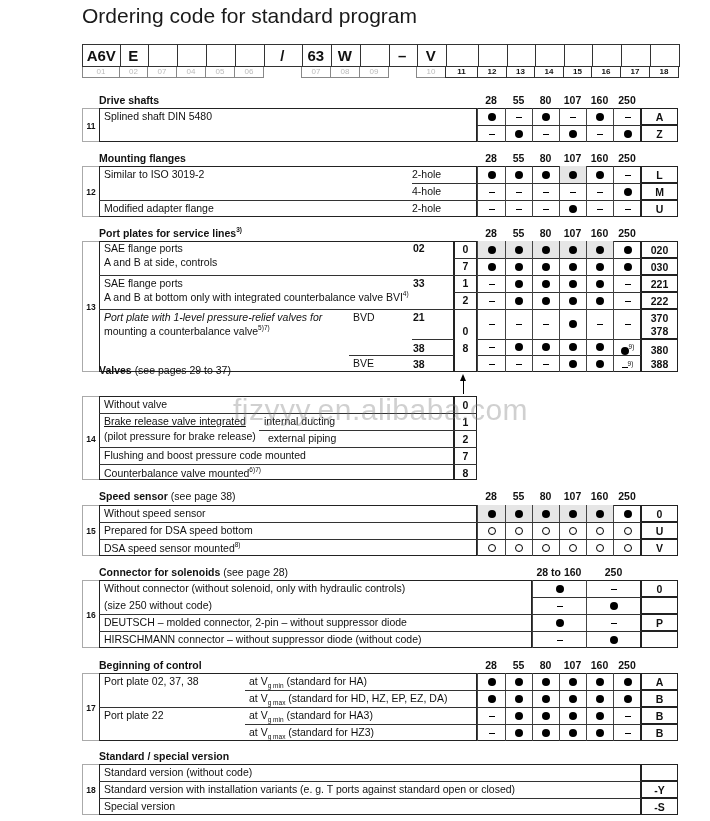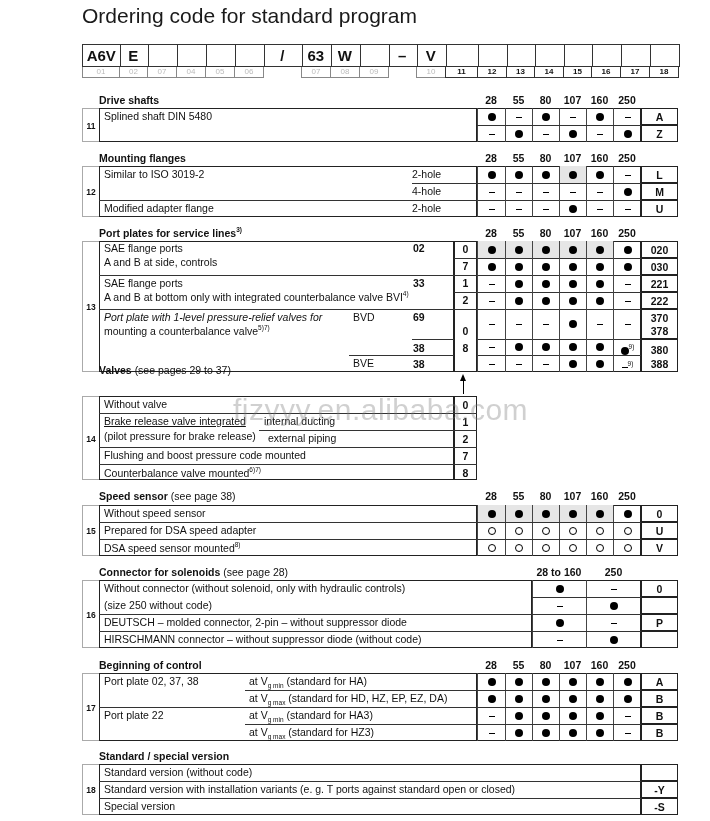--- a/index.html
+++ b/index.html
@@ -154,21 +154,21 @@
     <div class="txt" style="left: 104px; top: 256px;">A and B at side, controls</div>
     <div class="txt" style="left: 413px; top: 242px; font-weight: bold;">02</div>
     <div class="hline" style="left: 99px; top: 275px; width: 542px;"></div>
     <div class="txt" style="left: 104px; top: 277px;">SAE flange ports</div>
     <div class="txt" style="left: 104px; top: 290px;">A and B at bottom only with integrated counterbalance valve BVI<sup>4)</sup></div>
     <div class="hline" style="left: 99px; top: 309px; width: 542px;"></div>
     <div class="txt" style="left: 413px; top: 277px; font-weight: bold;">33</div>
     <div class="txt" style="left: 104px; top: 311px; font-style: italic;">Port plate with 1-level pressure-relief valves for</div>
     <div class="txt" style="left: 104px; top: 324px;">mounting a counterbalance valve<sup>5)7)</sup></div>
     <div class="txt" style="left: 353px; top: 311px;">BVD</div>
-    <div class="txt" style="left: 413px; top: 311px; font-weight: bold;">69</div>
+    <div class="txt" style="left: 413px; top: 311px; font-weight: bold;">21</div>
     <div class="hline" style="left: 412px; top: 339px; width: 42px;"></div>
     <div class="hline" style="left: 349px; top: 355px; width: 105px;"></div>
     <div class="txt" style="left: 413px; top: 342px; font-weight: bold;">38</div>
     <div class="txt" style="left: 353px; top: 357px;">BVE</div>
     <div class="txt" style="left: 413px; top: 358px; font-weight: bold;">38</div>
     <div class="txt" style="left: 454px; width: 23px; text-align: center; top: 243px; font-weight: bold;">0</div>
     <div class="txt" style="left: 454px; width: 23px; text-align: center; top: 260px; font-weight: bold;">7</div>
     <div class="txt" style="left: 454px; width: 23px; text-align: center; top: 277px; font-weight: bold;">1</div>
     <div class="txt" style="left: 454px; width: 23px; text-align: center; top: 294px; font-weight: bold;">2</div>
     <div class="hline" style="left: 454px; top: 258px; width: 23px;"></div>
@@ -271,21 +271,21 @@
     <div class="box" style="left: 99px; top: 505px; width: 378px; height: 51px;"></div>
     <div class="box" style="left: 477px; top: 505px; width: 164px; height: 51px;"></div>
     <div class="txt" style="left: 104px; top: 507px;">Without speed sensor</div>
     <div class="cell shade" style="left: 477px; top: 505px; width: 28px; height: 17px; line-height: 17px;"><span class="dot"></span></div>
     <div class="cell shade" style="left: 505px; top: 505px; width: 27px; height: 17px; line-height: 17px;"><span class="dot"></span></div>
     <div class="cell shade" style="left: 532px; top: 505px; width: 27px; height: 17px; line-height: 17px;"><span class="dot"></span></div>
     <div class="cell shade" style="left: 559px; top: 505px; width: 27px; height: 17px; line-height: 17px;"><span class="dot"></span></div>
     <div class="cell shade" style="left: 586px; top: 505px; width: 27px; height: 17px; line-height: 17px;"><span class="dot"></span></div>
     <div class="cell" style="left: 613px; top: 505px; width: 28px; height: 17px; line-height: 17px;"><span class="dot"></span></div>
     <div class="code" style="left: 641px; top: 505px; width: 37px; height: 17px; line-height: 17px;">0</div>
-    <div class="txt" style="left: 104px; top: 524px;">Prepared for DSA speed adapter</div>
+    <div class="txt" style="left: 104px; top: 524px;">Prepared for DSA speed bottom</div>
     <div class="cell" style="left: 477px; top: 522px; width: 28px; height: 17px; line-height: 17px;"><span class="ring"></span></div>
     <div class="cell" style="left: 505px; top: 522px; width: 27px; height: 17px; line-height: 17px;"><span class="ring"></span></div>
     <div class="cell" style="left: 532px; top: 522px; width: 27px; height: 17px; line-height: 17px;"><span class="ring"></span></div>
     <div class="cell" style="left: 559px; top: 522px; width: 27px; height: 17px; line-height: 17px;"><span class="ring"></span></div>
     <div class="cell" style="left: 586px; top: 522px; width: 27px; height: 17px; line-height: 17px;"><span class="ring"></span></div>
     <div class="cell" style="left: 613px; top: 522px; width: 28px; height: 17px; line-height: 17px;"><span class="ring"></span></div>
     <div class="code" style="left: 641px; top: 522px; width: 37px; height: 17px; line-height: 17px;">U</div>
     <div class="hline" style="left: 99px; top: 522px; width: 542px;"></div>
     <div class="txt" style="left: 104px; top: 541px;">DSA speed sensor mounted<sup>8)</sup></div>
     <div class="cell" style="left: 477px; top: 539px; width: 28px; height: 17px; line-height: 17px;"><span class="ring"></span></div>

